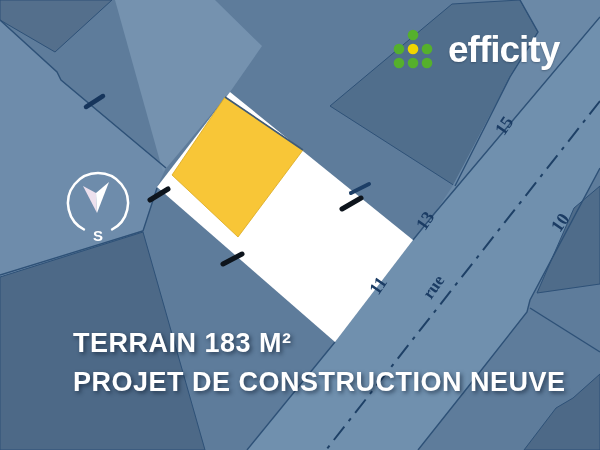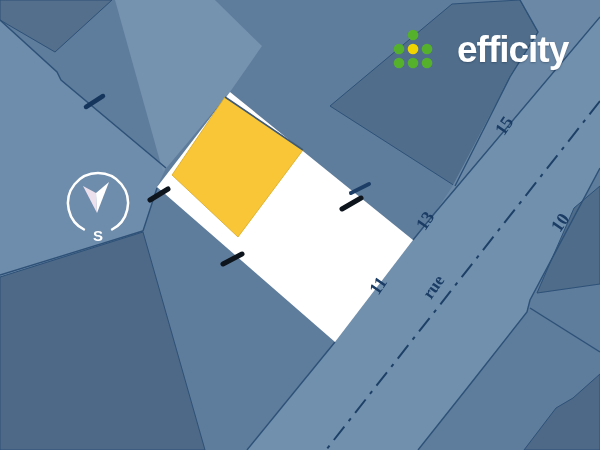--- a/index.html
+++ b/index.html
@@ -1,18 +1,18 @@
 <!DOCTYPE html>
 <html><head>
 <meta charset="utf-8">
 <style>
   html,body{margin:0;padding:0;background:#33475c;}
   .stage{position:relative;width:600px;height:450px;overflow:hidden;font-family:"Liberation Sans",sans-serif;}
   .stage svg.map{position:absolute;inset:0;display:block;}
-  .logo{position:absolute;left:392px;top:26px;display:flex;align-items:center;gap:23px;}
+  .logo{position:absolute;left:392px;top:26px;display:flex;align-items:center;gap:14px;}
   .logo .brand{color:#ffffff;font-size:37px;font-weight:bold;letter-spacing:-1px;line-height:1;
     text-shadow:0 1px 2px rgba(20,35,55,.35);}
   .caption{position:absolute;left:73px;top:330px;color:#ffffff;
     text-shadow:2px 2px 4px rgba(15,30,50,.65);}
   .caption .line1{font-size:27px;font-weight:bold;letter-spacing:.5px;line-height:1;}
   .caption .line2{font-size:27px;font-weight:bold;letter-spacing:.5px;line-height:1;margin-top:12px;}
   .maplabel{font-family:"Liberation Serif",serif;font-weight:bold;font-size:18px;}
   .streetlabel{font-family:"Liberation Serif",serif;font-weight:bold;font-size:17px;}
   .southlabel{font-family:"Liberation Sans",sans-serif;font-weight:bold;font-size:15px;}
 </style>
@@ -90,14 +90,18 @@
       <circle cx="7" cy="23" r="5.3" fill="#55B02C"></circle>
       <circle cx="21" cy="23" r="5.3" fill="#F1D500"></circle>
       <circle cx="35" cy="23" r="5.3" fill="#55B02C"></circle>
       <circle cx="7" cy="37" r="5.3" fill="#55B02C"></circle>
       <circle cx="21" cy="37" r="5.3" fill="#55B02C"></circle>
       <circle cx="35" cy="37" r="5.3" fill="#55B02C"></circle>
     </svg>
     <span class="brand">efficity</span>
   </div>
 
+  <div class="caption">
+    <div class="line1">TERRAIN 183 M²</div>
+    <div class="line2">PROJET DE CONSTRUCTION NEUVE</div>
+  </div>
 
 </div>
 
 </body></html>

